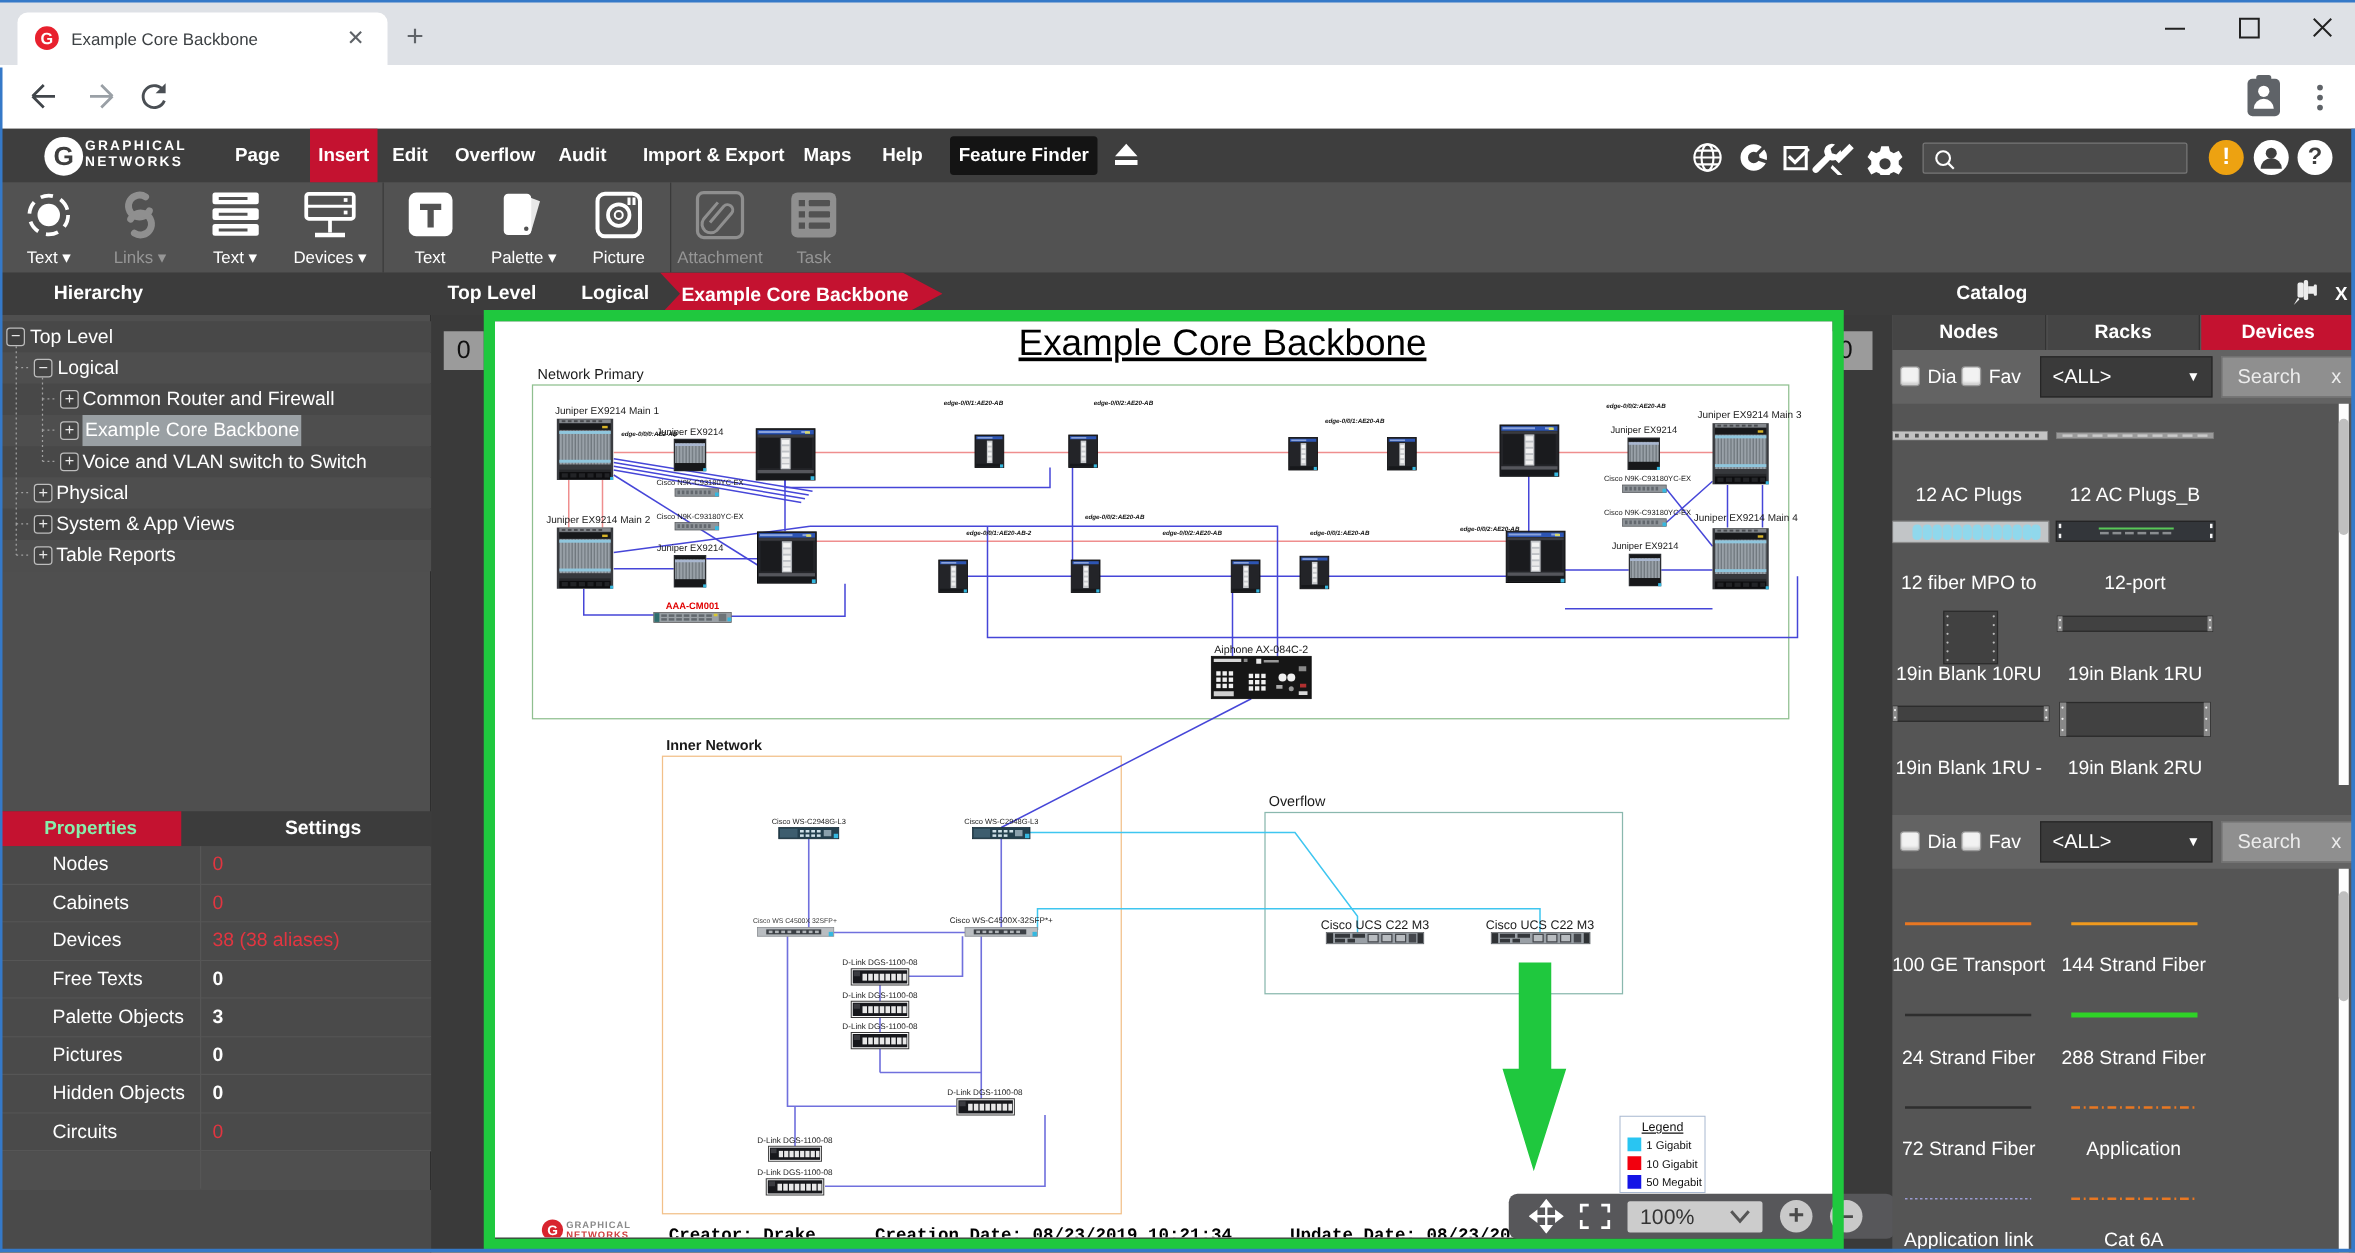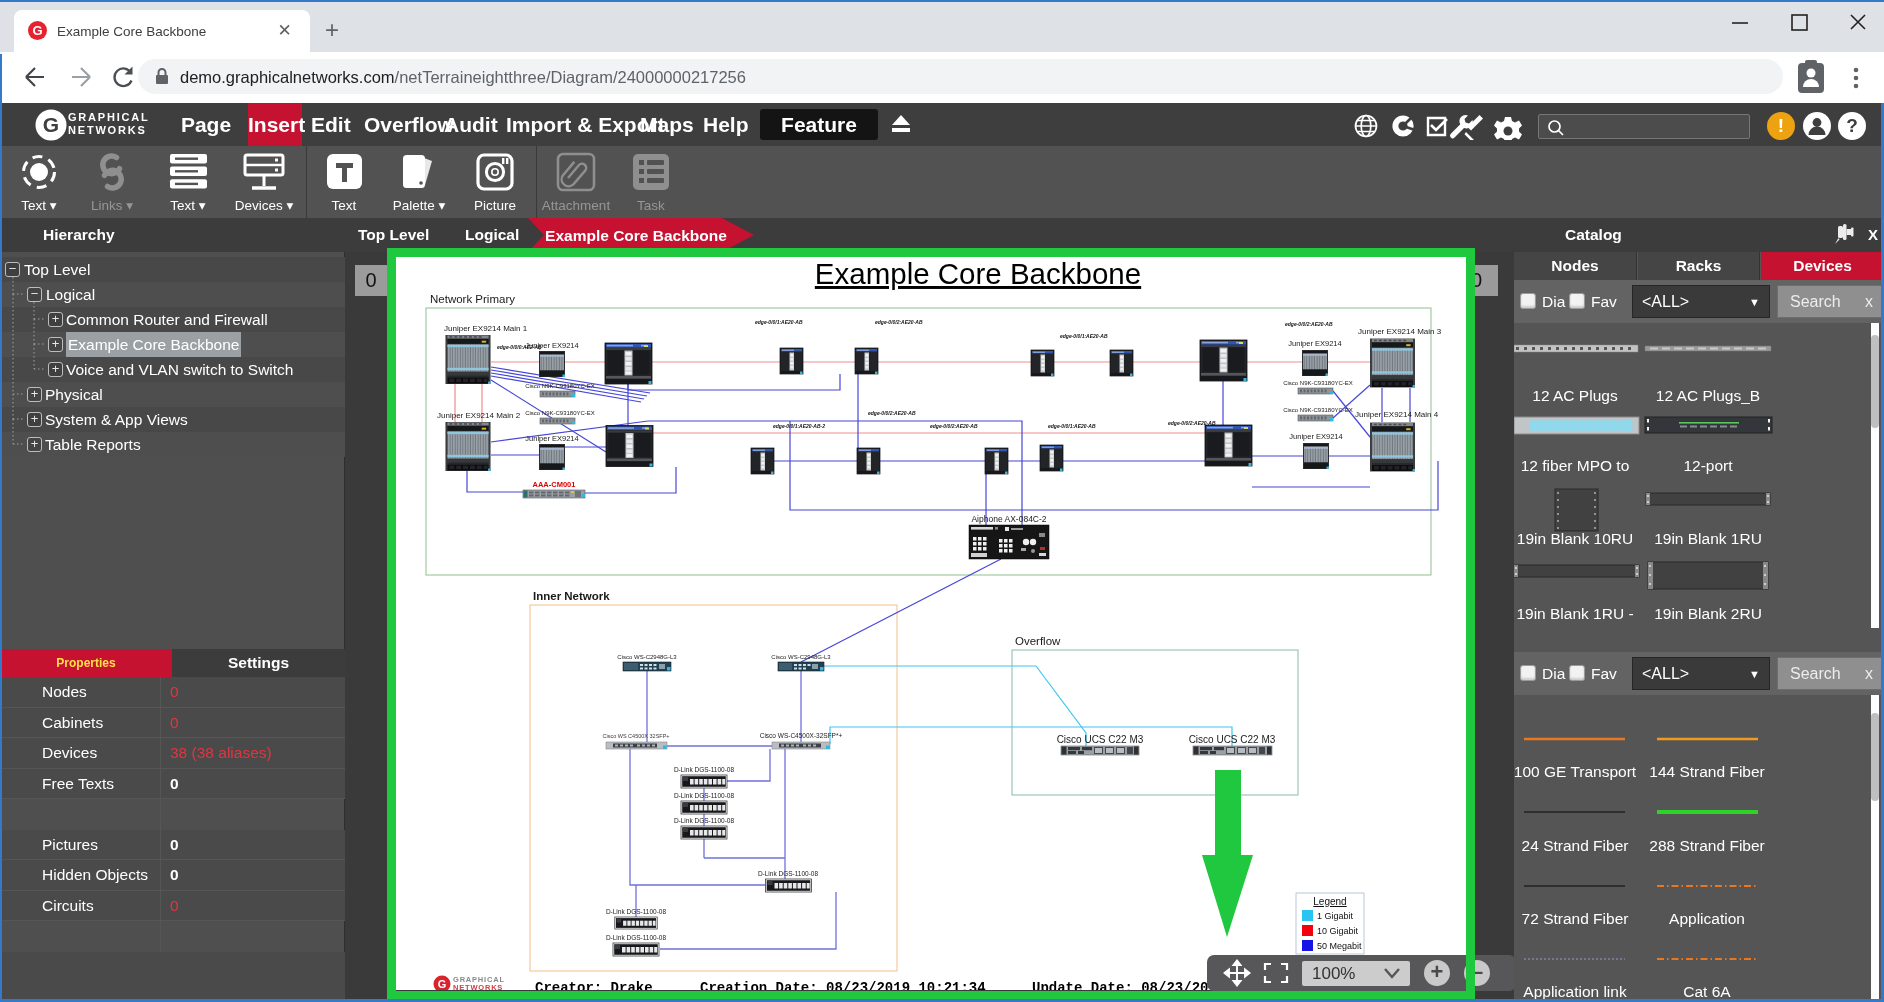--- a/index.html
+++ b/index.html
@@ -10,41 +10,41 @@
 #fav{left:14px;top:11px;width:19px;height:19px;border-radius:50%;background:#e8212e;color:#fff;font-weight:bold;font-size:13px;text-align:center;line-height:19px}
 #tabtitle{left:43px;top:0;height:42px;line-height:44px;font-size:13.5px;color:#3c4043}
 .tabx{left:262px;top:12px;width:17px;height:17px;color:#5f6368;font-size:17px;line-height:17px;text-align:center}
 #plus{left:322px;top:20px;width:20px;height:20px;color:#5f6368;font-size:24px;line-height:20px;text-align:center;font-weight:300}
 #navbar{left:0;top:52px;width:1884px;height:51px;background:#fff}
 #omni{left:138px;top:59px;width:1645px;height:35px;border-radius:17.5px;background:#f1f3f4}
 #url{left:42px;top:0;height:35px;line-height:36px;font-size:16.5px;color:#202124;white-space:nowrap}
 #url span{color:#5f6368}
 
 #menubar{left:0;top:103px;width:1884px;height:43px;background:#3e3e3e}
-.mitem{top:103px;height:43px;line-height:43px;color:#fff;font-weight:bold;font-size:21px;text-align:center}
+.mitem{top:103px;height:43px;line-height:43px;color:#fff;font-weight:bold;font-size:15px;text-align:center}
 #insertbtn{left:248px;top:103px;width:54px;height:43px;line-height:43px;background:#c41230}
 #ffbtn{left:760px;top:109px;width:118px;height:31px;line-height:31px;background:#141414;border-radius:3px}
 #hsearch{left:1538px;top:114px;width:212px;height:25px;background:#4c4c4c;border:1px solid #777;border-radius:2px}
 .hcirc{top:112px;width:28px;height:28px;border-radius:50%;text-align:center;font-weight:bold}
 
 #iconbar{left:0;top:146px;width:1884px;height:72px;background:#525252}
 .tsep{top:146px;width:1px;height:72px;background:#3a3a3a}
 .tlabel{top:199px;height:14px;line-height:14px;font-size:13.5px;color:#fff;text-align:center;white-space:nowrap}
 .tlabel.dis{color:#969696}
 
 #hdrrow{left:0;top:218px;width:1884px;height:34px;background:#3c3c3c}
 .hdrtxt{top:218px;height:34px;line-height:34px;color:#fff;font-weight:bold;font-size:15.5px}
 #crumbarrow{left:528px;top:218px;width:226px;height:34px}
 
 #leftpanel{left:0;top:252px;width:345px;height:750px;background:#4f4f4f;border-right:1px solid #2e2e2e}
 .trow{left:0;width:345px;height:25px}
 .trow .lbl{position:absolute;top:0;height:25px;line-height:25px;font-size:15.5px;color:#fff;white-space:nowrap}
 .pm{position:absolute;top:5px;width:15px;height:15px;border:1.5px solid #bdbdbd;border-radius:3px;color:#e8e8e8;font-size:13px;line-height:12px;text-align:center;background:rgba(0,0,0,0.12)}
 #proptabs{left:0;top:649px;width:345px;height:28px;background:#3c3c3c}
-#proptab1{left:0;top:0;width:172px;height:28px;background:#c41230;color:#fde047;font-weight:bold;font-size:12px;text-align:center;line-height:28px}
+#proptab1{left:0;top:0;width:145px;height:28px;background:#c41230;color:#86efac;font-weight:bold;font-size:15px;text-align:center;line-height:28px}
 #proptab2{left:172px;top:0;width:173px;height:28px;color:#fff;font-weight:bold;font-size:15.5px;text-align:center;line-height:28px}
 .prow{left:0;width:345px;height:30.5px;background:#4a4a4a;border-bottom:1px solid #565656}
 .prow .pl{position:absolute;left:42px;top:0;height:30px;line-height:30px;font-size:15.5px;color:#fff}
 .prow .pv{position:absolute;left:170px;top:0;height:30px;line-height:30px;font-size:15.5px;color:#fff;font-weight:bold}
 .prow .pv.red{color:#e23540;font-weight:normal}
 #propfill{left:0;top:952px;width:345px;height:50px;background:#4a4a4a}
 
 #canvasarea{left:345px;top:252px;width:1169px;height:750px;background:#3a3a3a}
 .zbox{width:32px;height:31px;background:#9b9b9b;color:#111;font-size:20px;text-align:center;line-height:31px}
 #page{left:51px;top:5px;width:1070px;height:733px;background:#fff;overflow:hidden}
@@ -84,27 +84,20 @@
  <path d="M137 7 L151 21 M151 7 L137 21" stroke="#222" stroke-width="1.6"></path>
 </svg>
 
 <div id="navbar" class="abs"></div>
 <svg class="abs" style="left:14px;top:62px" width="120" height="30">
  <path d="M30 15 H12 M12 15 L21 6 M12 15 L21 24" stroke="#41464b" stroke-width="2.2" fill="none"></path>
  <path d="M58 15 H76 M76 15 L67 6 M76 15 L67 24" stroke="#9aa0a6" stroke-width="2.2" fill="none"></path>
  <path d="M117 11 A 8.8 8.8 0 1 0 117.5 18.5" stroke="#4a4f54" stroke-width="2.3" fill="none"></path>
  <path d="M118.5 4.5 v8 h-8 z" fill="#4a4f54"></path>
 </svg>
-<div id="omni" class="abs">
- <svg class="abs" style="left:16px;top:8px" width="16" height="19">
-  <rect x="2" y="8" width="12" height="9" rx="1" fill="#5f6368"></rect>
-  <path d="M4.5 8 V5.5 A3.5 3.5 0 0 1 11.5 5.5 V8" fill="none" stroke="#5f6368" stroke-width="2"></path>
- </svg>
- <div id="url" class="abs">demo.graphicalnetworks.com<span>/netTerraineightthree/Diagram/24000000217256</span></div>
-</div>
 <svg class="abs" style="left:1795px;top:60px" width="80" height="36">
  <rect x="3" y="3" width="26" height="30" rx="4" fill="#5f6368"></rect>
  <rect x="10" y="0" width="12" height="6" rx="2" fill="#5f6368"></rect>
  <circle cx="16" cy="13" r="4.5" fill="#fff"></circle>
  <path d="M8 27 a8 8 0 0 1 16 0 z" fill="#fff"></path>
  <circle cx="61" cy="10" r="2.3" fill="#5f6368"></circle>
  <circle cx="61" cy="18" r="2.3" fill="#5f6368"></circle>
  <circle cx="61" cy="26" r="2.3" fill="#5f6368"></circle>
 </svg>
 
@@ -321,20 +314,24 @@
         <div class="pl">Cabinets</div>
         <div class="pv red">0</div>
       </div>
  <div class="prow abs" style="top:61px">
         <div class="pl">Devices</div>
         <div class="pv red">38 (38 aliases)</div>
       </div>
  <div class="prow abs" style="top:91.5px">
         <div class="pl">Free Texts</div>
         <div class="pv">0</div>
+      </div>
+ <div class="prow abs" style="top:122px">
+        <div class="pl">Palette Objects</div>
+        <div class="pv">3</div>
       </div>
  <div class="prow abs" style="top:152.5px">
         <div class="pl">Pictures</div>
         <div class="pv">0</div>
       </div>
  <div class="prow abs" style="top:183px">
         <div class="pl">Hidden Objects</div>
         <div class="pv">0</div>
       </div>
  <div class="prow abs" style="top:213.5px">

